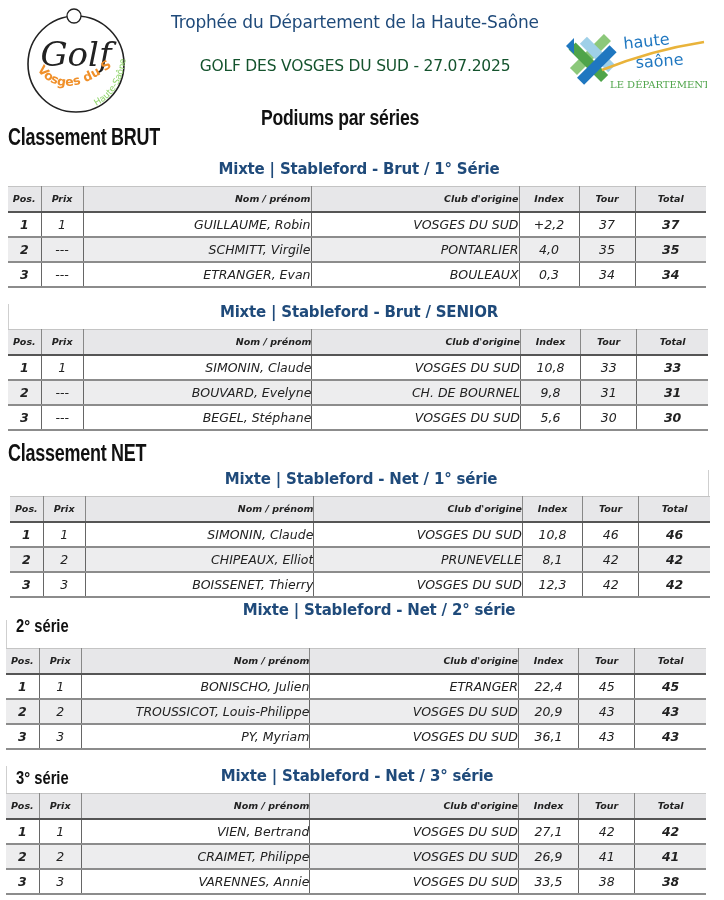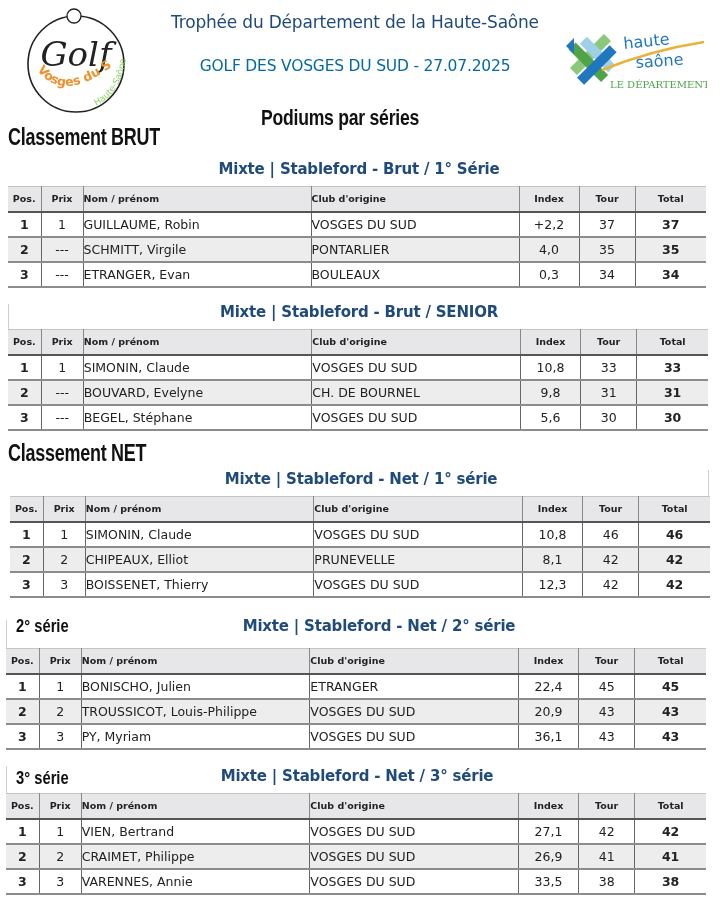--- a/index.html
+++ b/index.html
@@ -5,41 +5,41 @@
   * { box-sizing: border-box; margin: 0; padding: 0; }
   html, body { width: 724px; height: 900px; background: #ffffff; overflow: hidden; }
   body { position: relative; font-family: "DejaVu Sans", "Liberation Sans", sans-serif; color: #222; }
 
   .logo-golf { position: absolute; left: 18px; top: 6px; width: 118px; height: 110px; }
   .logo-hs { position: absolute; left: 562px; top: 28px; width: 145px; height: 66px; }
 
   .trophy-title { position: absolute; left: 140px; top: 12px; width: 430px; text-align: center;
     font-family: "DejaVu Sans", sans-serif; font-weight: normal; font-size: 17px; color: #1f4a7a; letter-spacing: -0.2px; }
   .event-title { position: absolute; left: 140px; top: 57px; width: 430px; text-align: center;
-    font-family: "DejaVu Sans", sans-serif; font-size: 15.5px; color: #0369a1; letter-spacing: -0.2px; }
+    font-family: "DejaVu Sans", sans-serif; font-size: 15.5px; color: #14532d; letter-spacing: -0.2px; }
   .podium-title { position: absolute; left: 200px; top: 105px; width: 280px; text-align: center;
     font-family: "Liberation Sans", sans-serif; font-weight: bold; font-size: 22px; color: #111;
     transform: scaleX(0.8); letter-spacing: -0.3px; }
   .section-heading { position: absolute; font-family: "Liberation Sans", sans-serif; font-weight: bold;
     font-size: 23px; color: #111; transform-origin: left center; transform: scaleX(0.78); letter-spacing: -0.3px; white-space: nowrap; }
   .serie-heading { position: absolute; font-family: "Liberation Sans", sans-serif; font-weight: bold;
     font-size: 18px; color: #111; transform-origin: left center; transform: scaleX(0.82); white-space: nowrap; }
   .block-title { position: absolute; text-align: center; font-family: "DejaVu Sans", sans-serif; font-weight: bold;
     font-size: 15px; color: #1f4a7a; white-space: nowrap; letter-spacing: -0.2px; }
   .block-frame { position: absolute; border-left: 1px solid #cfcfcf; }
 
-  table.res { position: absolute; border-collapse: collapse; table-layout: fixed; font-family: "DejaVu Sans", sans-serif; }
+  table.res { position: absolute; border-collapse: collapse; table-layout: fixed; font-family: "DejaVu Sans", sans-serif; font-style: italic; }
   table.res th { background: #e7e7e9; font-size: 9.5px; font-weight: bold; color: #222; height: 25px;
     border-right: 1px solid #888; border-top: 1px solid #c4c4c4; border-bottom: 2px solid #555; }
   table.res th:last-child, table.res td:last-child { border-right: none; }
   table.res td { font-size: 12.5px; height: 25px; color: #222; border-right: 1px solid #666;
     border-bottom: 2px solid #8c8c8c; white-space: nowrap; overflow: hidden; }
   table.res tr.alt td { background: #ededee; }
   table.res .c { text-align: center; }
-  table.res .l { text-align: left; padding-left: 0; }
+  table.res .l { text-align: right; padding-left: 0; }
   table.res td.pos, table.res td.total { font-weight: bold; }
 </style>
 </head>
 <body>
 
 <svg class="logo-golf" viewBox="0 0 118 110">
   <circle cx="58" cy="58" r="48" fill="none" stroke="#222" stroke-width="1.6"></circle>
   <circle cx="56" cy="10" r="7" fill="#fff" stroke="#222" stroke-width="1.3"></circle>
   <text x="58" y="60" text-anchor="middle" font-family="DejaVu Serif, serif" font-style="italic" font-size="34" fill="#222">Golf</text>
   <path id="arcName" d="M 18 62 Q 42 98 92 62" fill="none"></path>
@@ -76,21 +76,21 @@
 <div class="serie-heading" style="left:16px; top:768px;">3° série</div>
 
 <div class="block-frame" style="left:8px; top:304px; height:26px;"></div>
 <div class="block-frame" style="left:708px; top:470px; height:26px;"></div>
 <div class="block-frame" style="left:6px; top:620px; height:28px;"></div>
 <div class="block-frame" style="left:6px; top:766px; height:28px;"></div>
 
 <div class="block-title" style="left:10px; width:698px; top:160px;">Mixte | Stableford - Brut / 1° Série</div>
 <div class="block-title" style="left:10px; width:698px; top:303px;">Mixte | Stableford - Brut / SENIOR</div>
 <div class="block-title" style="left:12px; width:698px; top:470px;">Mixte | Stableford - Net / 1° série</div>
-<div class="block-title" style="left:8px; width:698px; top:617px;padding-left:44px;">Mixte | Stableford - Net / 2° série</div>
+<div class="block-title" style="left:8px; width:698px; top:601px;padding-left:44px;">Mixte | Stableford - Net / 2° série</div>
 <div class="block-title" style="left:8px; width:698px; top:767px;">Mixte | Stableford - Net / 3° série</div>
 
 <table class="res" style="left:8px; top:186px; width:698px;">
     <colgroup>
       <col style="width: 33px;">
       <col style="width: 42px;">
       <col style="width: 228px;">
       <col style="width: 208px;">
       <col style="width: 60px;">
       <col style="width: 56px;">

